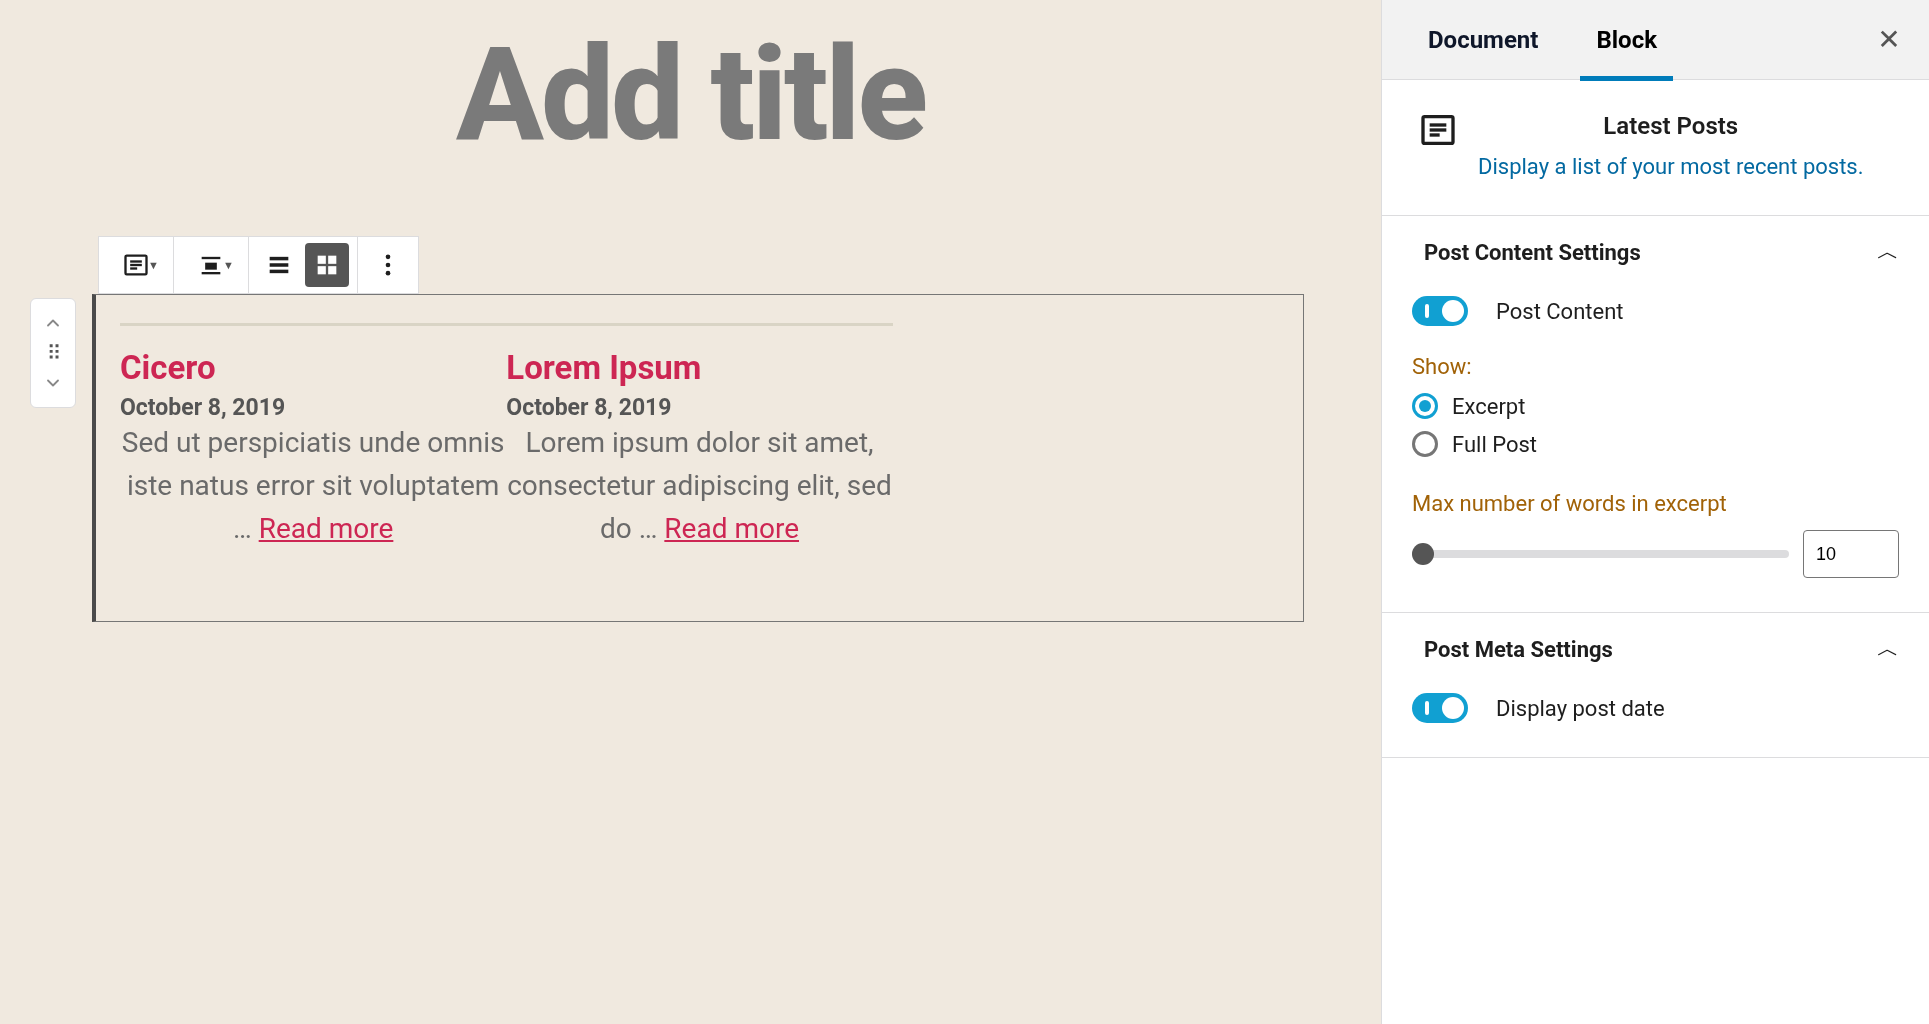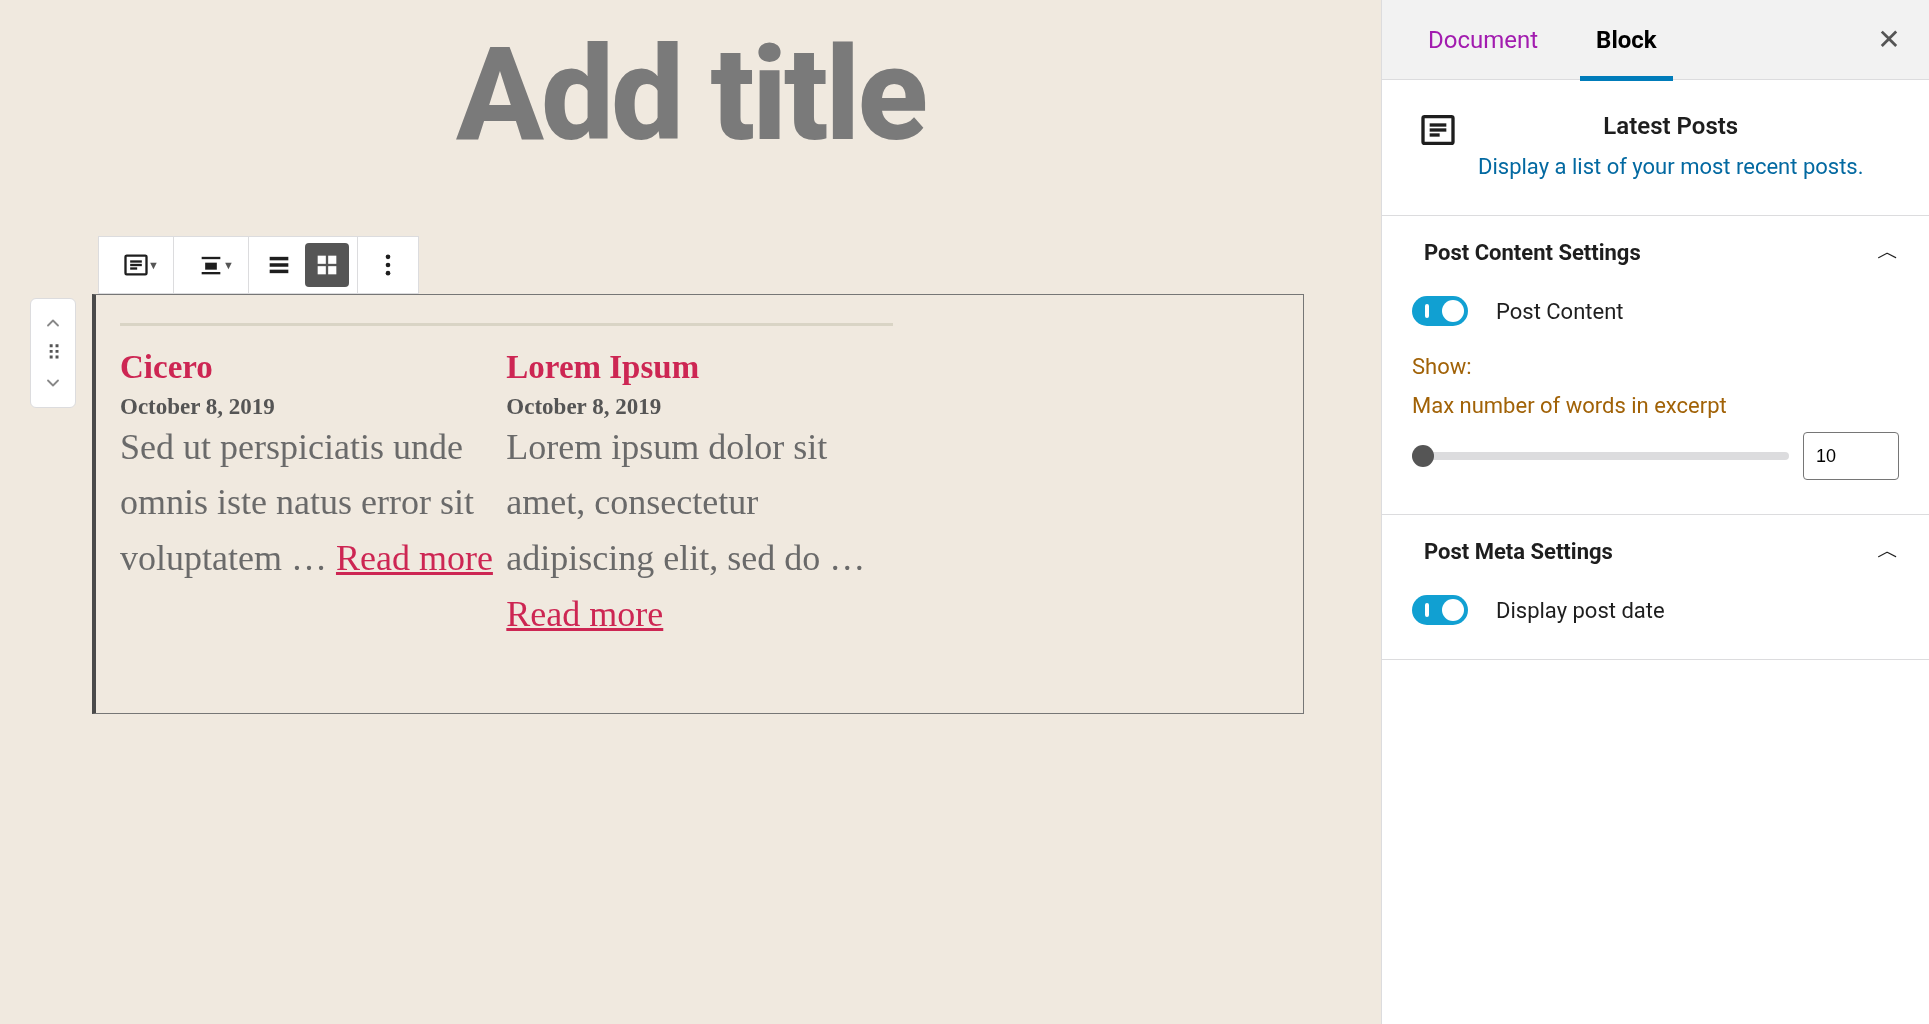--- a/index.html
+++ b/index.html
@@ -109,42 +109,42 @@
     left: 92px;
     top: 294px;
     width: 1212px;
     border:1px solid #767676;
     border-left:4px solid #4a4a4a;
     padding: 28px 24px 70px 24px;
   }
   .posts-grid {
     display:grid;
     grid-template-columns: repeat(3, 1fr);
-    font-family: Liberation Serif, serif;
   }
   .post-card {
     border-top:3px solid #d9d4c5;
     padding-top:22px;
   }
   .post-title {
     color: var(--accent);
     font-weight:700;
     font-size:33px;
     margin:0 0 6px 0;
     line-height:1.2;
   }
   .post-date {
     color:#555;
     font-weight:700;
     font-size:23px;
   }
   .post-excerpt {
     color:#6a6a6a;
-    font-size:36px;
+    font-size:28px;
     line-height:1.55;
+    text-align:center;
   }
   .read-more {
     color: var(--accent);
     text-decoration: underline;
     cursor:pointer;
   }
   
   .sidebar {
     width: 548px;
     border-left:1px solid var(--border);
@@ -162,23 +162,24 @@
     border-bottom:1px solid var(--border);
     position:relative;
   }
   .tab {
     font-size:24px;
     padding: 0 10px;
     height:80px;
     display:flex;
     align-items:center;
     margin-right:38px;
-    color:#a21caf;
+    color:#0f172a;
     cursor:pointer;
     position:relative;
+    font-weight:bold;
   }
   .tab.active {
     color:#000;
     font-weight:700;
   }
   .tab.active::after {
     content:'';
     position:absolute;
     left:-6px; right:-6px; bottom:-1px;
     height:5px;
@@ -404,20 +405,30 @@
       <span class="label">Post Content Settings</span>
       <span class="chevron">︿</span>
     </div>
     <div class="panel-body">
       <div class="toggle-row">
         <div class="toggle"></div>
         <span class="toggle-label">Post Content</span>
       </div>
 
       <div class="field-label">Show:</div>
+      <div class="radio-group">
+        <div class="radio-row">
+          <div class="radio checked"></div>
+          <span class="radio-label">Excerpt</span>
+        </div>
+        <div class="radio-row">
+          <div class="radio"></div>
+          <span class="radio-label">Full Post</span>
+        </div>
+      </div>
 
       <div class="field-label">Max number of words in excerpt</div>
       <div class="slider-row">
         <div class="slider">
           <div class="slider-thumb"></div>
         </div>
         <input class="slider-value" value="10" style="">
       </div>
     </div>
   </div>

